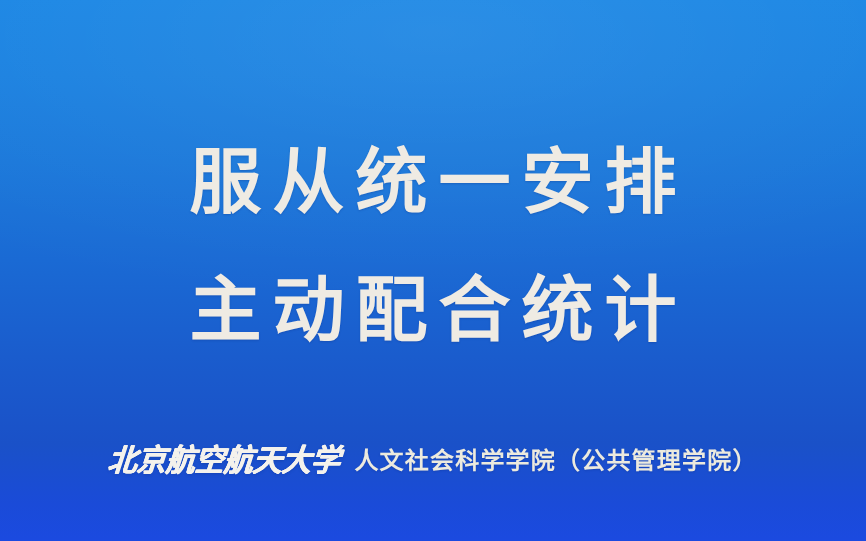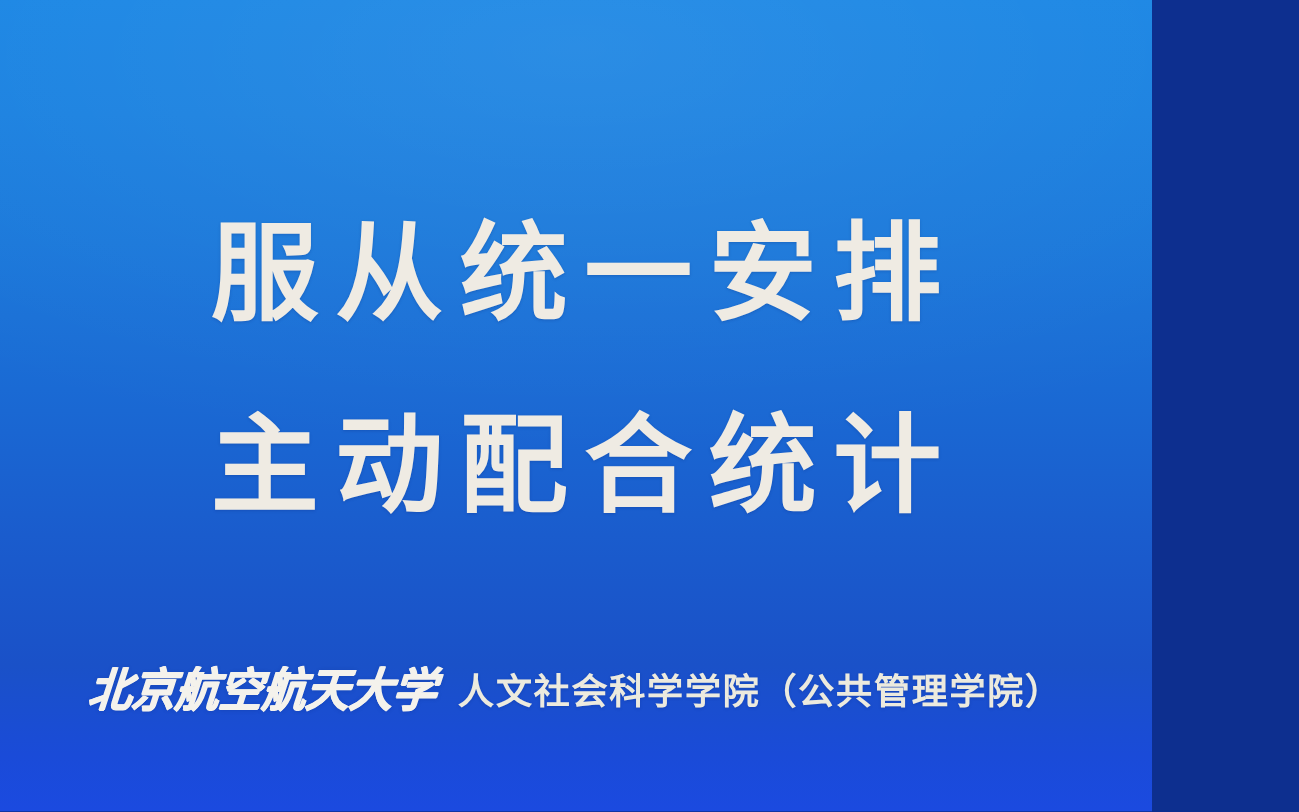--- a/index.html
+++ b/index.html
@@ -4,21 +4,21 @@
 <title>服从统一安排 主动配合统计</title>
 <style>
   html, body {
     margin: 0;
     padding: 0;
     background: #0d2f8f;
   }
 
   .screen {
     position: relative;
-    width: 768px;
+    width: 866px;
     height: 541px;
     overflow: hidden;
     
     background: linear-gradient(180deg,
         #1a86e4 0%,
         #1a81e0 14%,
         #1a78da 30%,
         #1a6ad4 48%,
         #1a5ccd 66%,
         #1a51c8 82%,

